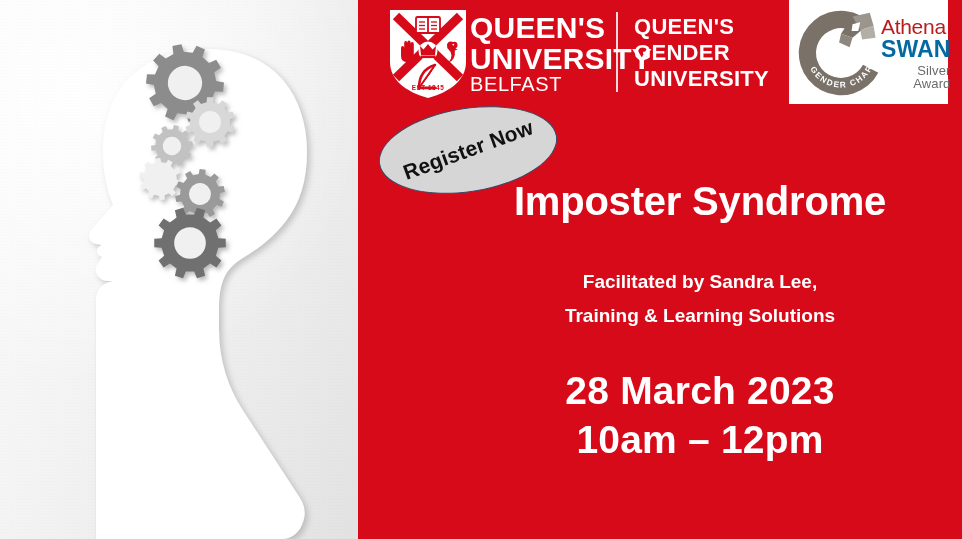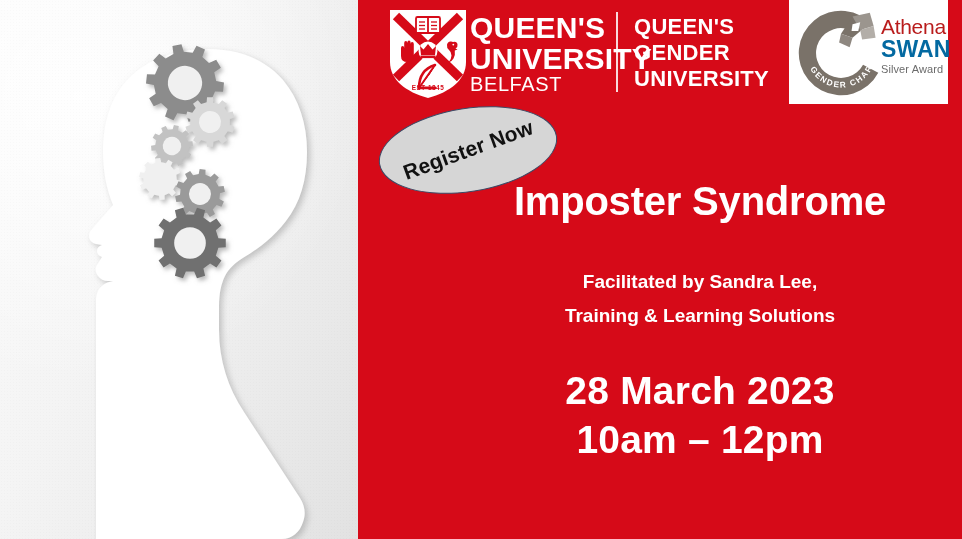--- a/index.html
+++ b/index.html
@@ -83,21 +83,21 @@
     width: 159px; height: 104px;
     background: #ffffff;
   }
   #athena-ring { position: absolute; left: 4px; top: 5px; width: 96px; height: 96px; }
   #athena-text {
     position: absolute; left: 92px; top: 16px;
     line-height: 1.0;
   }
   .at-athena { font-size: 21px; font-weight: 400; color: #b91c1c; letter-spacing: -.3px; }
   .at-swan   { font-size: 23px; font-weight: 700; color: #0369a1; letter-spacing: .1px; margin-top: 1px; }
-  .at-silver { font-size: 11px; font-weight: 400; color: #6b6b6b; margin-top: 3px; letter-spacing: .1px; }
+  .at-silver { font-size: 13px; font-weight: 400; color: #6b6b6b; margin-top: 3px; letter-spacing: .1px; text-align: right; }
 
   
   #register-oval {
     position: absolute; left: 20px; top: 108px;
     width: 180px; height: 84px;
     transform: rotate(-9deg);
   }
   #register-ellipse {
     width: 100%; height: 100%;
     background: #d6d6d6;

